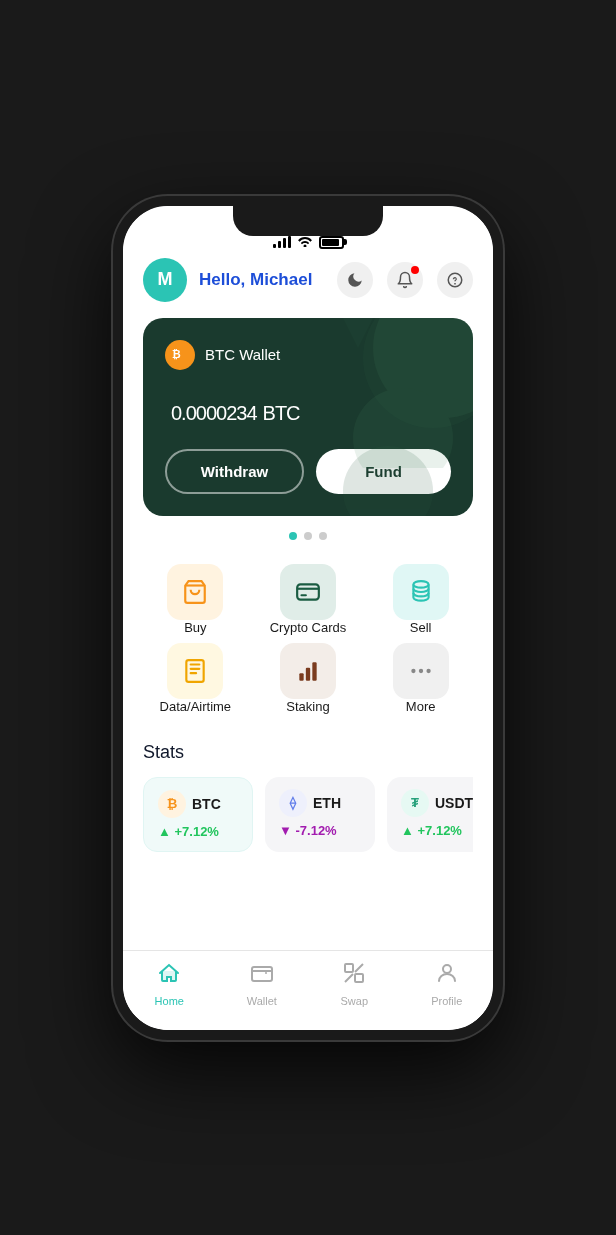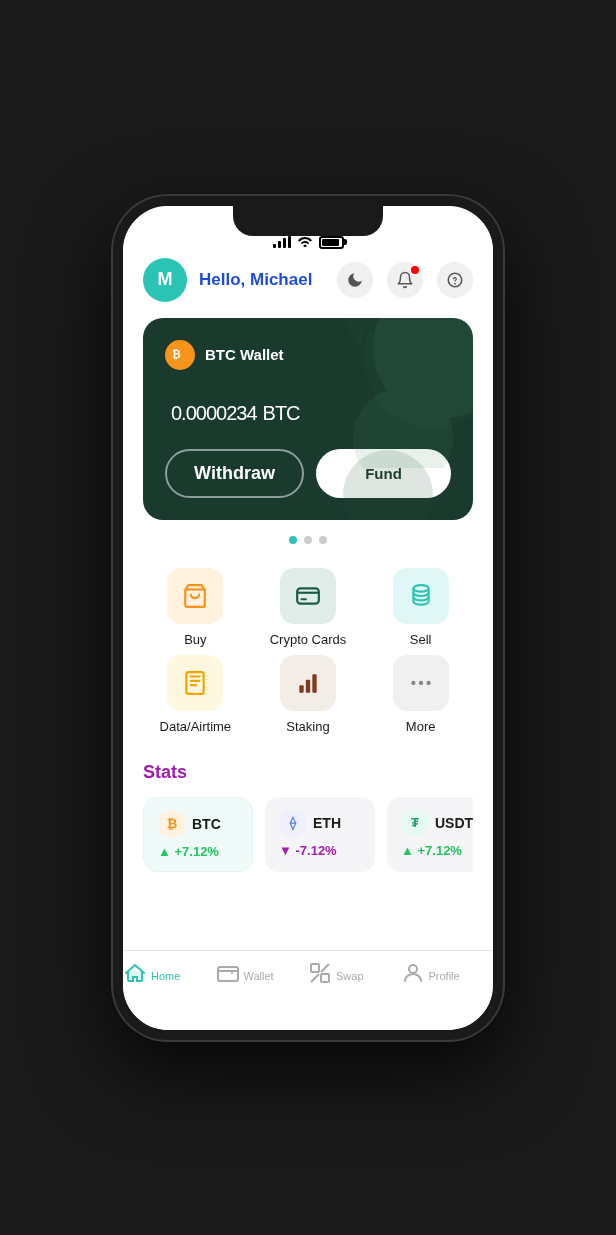--- a/index.html
+++ b/index.html
@@ -215,21 +215,21 @@
       display: flex;
       align-items: center;
       justify-content: center;
       color: white;
       font-weight: 900;
       font-size: 14px;
     }
     .wallet-label {
       color: #ffffff;
       font-size: 15px;
-      font-weight: 700;
+      font-weight: 400;
     }
     .wallet-amount {
       color: #ffffff;
       font-size: 38px;
       font-weight: 800;
       letter-spacing: -1px;
       margin-bottom: 4px;
     }
     .wallet-amount span {
       font-size: 20px;
@@ -242,21 +242,21 @@
       gap: 12px;
       margin-top: 20px;
     }
     .btn-withdraw {
       flex: 1;
       padding: 12px;
       border: 2px solid rgba(255,255,255,0.5);
       background: transparent;
       color: white;
       border-radius: 50px;
-      font-size: 18px;
+      font-size: 15px;
       font-weight: 600;
       cursor: pointer;
     }
     .btn-fund {
       flex: 1;
       padding: 12px;
       border: none;
       background: #ffffff;
       color: #1a3a2e;
       border-radius: 50px;
@@ -284,21 +284,20 @@
     .actions-grid {
       display: grid;
       grid-template-columns: repeat(3, 1fr);
       gap: 8px;
       margin-bottom: 28px;
     }
     .action-item {
       display: flex;
       flex-direction: column;
       align-items: center;
-      gap: 8px;
       cursor: pointer;
     }
     .action-icon-wrap {
       width: 56px;
       height: 56px;
       border-radius: 14px;
       display: flex;
       align-items: center;
       justify-content: center;
       font-size: 24px;
@@ -311,22 +310,22 @@
     }
     .icon-orange { background: #fff3e0; color: #f7931a; }
     .icon-teal { background: #e0f7f5; color: #2bc4b4; }
     .icon-darkgreen { background: #e0ede8; color: #1a5c42; }
     .icon-yellow { background: #fff8e1; color: #f0a500; }
     .icon-brown { background: #f3ede8; color: #7a3b1e; }
     .icon-gray { background: #f0f0f0; color: #888888; }
     
     .stats-title {
       font-size: 18px;
-      font-weight: 700;
-      color: #a21caf;
+      font-weight: 400;
+      color: #0f172a;
       margin-bottom: 14px;
     }
     .stats-scroll {
       display: flex;
       gap: 12px;
       overflow-x: auto;
       padding-bottom: 8px;
     }
     .stats-scroll::-webkit-scrollbar { display: none; }
     .stat-card {
@@ -381,21 +380,21 @@
       background: #ffffff;
       border-top: 1px solid #e5e5e5;
       display: flex;
       align-items: flex-start;
       padding-top: 10px;
       border-radius: 0 0 45px 45px;
     }
     .nav-item {
       flex: 1;
       display: flex;
-      flex-direction: row;
+      flex-direction: column;
       align-items: center;
       gap: 4px;
       cursor: pointer;
     }
     .nav-icon {
       font-size: 22px;
       color: #aaaaaa;
     }
     .nav-icon.active-nav {
       color: #2bc4b4;

